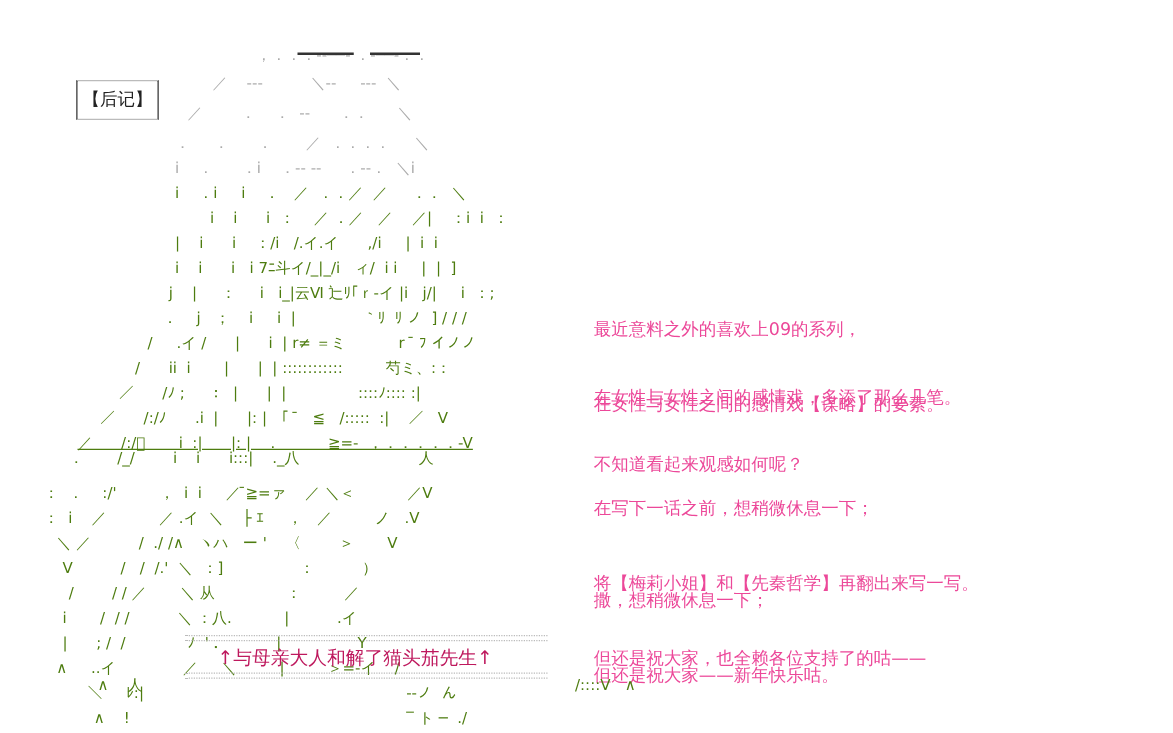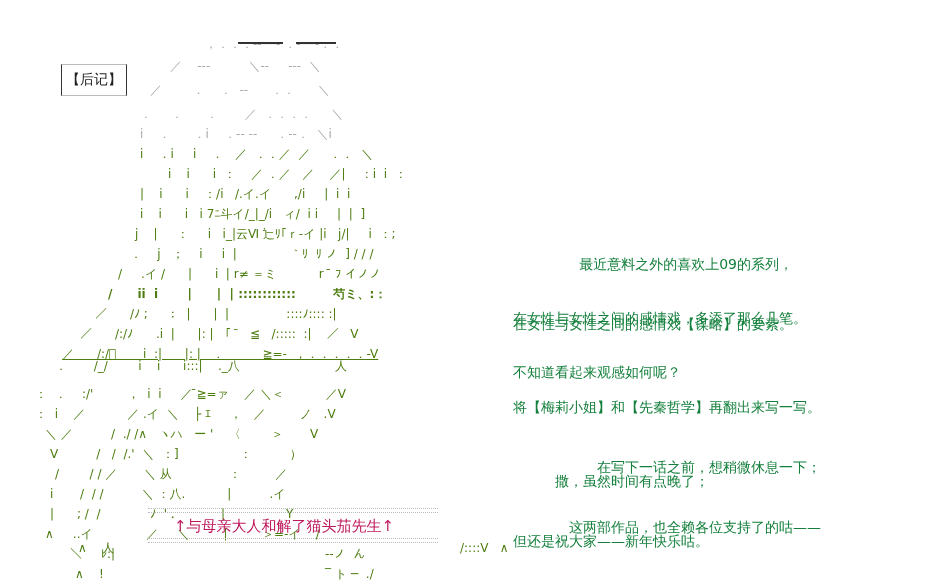--- a/index.html
+++ b/index.html
@@ -4,21 +4,21 @@
 <style>
   html, body { margin:0; padding:0; background:#ffffff; }
   body { width:938px; height:586px; position:relative; overflow:hidden;
          font-family:"DejaVu Sans", sans-serif; color:#111; }
   .aa { position:absolute; white-space:pre; font-size:12px; line-height:16px;
         color:#4d7c0f; font-family:"DejaVu Sans", sans-serif; }
   .aa.dim { color:#aaa; }
   .title-box { position:absolute; left:61px; top:64px; width:64px; height:30px;
                border:1px solid #333; border-top:1px solid #bbb; border-bottom:1px solid #bbb; }
   .title-box span { position:absolute; left:4px; top:6px; font-size:14px; color:#222; white-space:pre; }
-  .para { position:absolute; left:513px; font-size:14px; line-height:20px; color:#15803d; white-space:pre;text-align:right; }
+  .para { position:absolute; left:475px; font-size:14px; line-height:20px; color:#ec4899; white-space:pre; }
   .caption-band { position:absolute; left:148px; top:504px; width:290px; height:40px; }
   .dotrow { position:absolute; left:0; width:290px; height:0; border-top:1px dotted #bbb; }
   .caption { position:absolute; left:174px; top:517px; font-size:15px; color:#be185d; white-space:pre; }
   .hairline { position:absolute; background:#333; height:2px; }
 </style>
 </head>
 <body>
 
 <div class="title-box">
   <span>【后记】</span>
@@ -30,21 +30,21 @@
     <div class="aa dim" style="left: 150px; top: 82px;">／        ．    ．  ‐‐      ．．      ＼</div>
     <div class="aa dim" style="left: 140px; top: 106px;">．     ．      ．       ／  ．．．．     ＼</div>
     <div class="aa dim" style="left: 140px; top: 126px;">i    ．      ．i    ．‐‐ ‐‐     ．‐‐．  ＼i</div>
     <div class="aa" style="left: 140px; top: 146px;">i    ．i     i    ．   ／  ．．／  ／     ．．  ＼</div>
     <div class="aa" style="left: 140px; top: 166px; margin-left: 28px;">i    i      i  ：    ／ ．／   ／    ／|    ：i  i  ：</div>
     <div class="aa" style="left: 140px; top: 186px; text-align: center;">|    i      i    ：/i   /.イ.イ      ,/i     |  i  i</div>
     <div class="aa" style="left: 140px; top: 206px;">i    i      i   i 7ﾆ斗イ/_|_/i   ィ/  i i     |  |  ]</div>
     <div class="aa" style="left: 135px; top: 226px;">j    |     ：     i   i_|云Ⅵ 辷ﾘ｢ｒ-イ |i   j/|     i  ：;</div>
     <div class="aa" style="left: 130px; top: 246px;">．    j   ；    i     i  |              ｀ﾘ  ﾘ ノ  ] / / /</div>
     <div class="aa" style="left: 118px; top: 266px;">/     .イ /      |      i  | r≠ ＝ミ           r  ̄ ﾌ イノノ</div>
-    <div class="aa" style="left: 108px; top: 286px; font-weight: bold;">/      ii  i       |      |  | ::::::::::::         芍ミ、:：</div>
+    <div class="aa" style="left: 108px; top: 286px;">/      ii  i       |      |  | ::::::::::::         芍ミ、:：</div>
     <div class="aa" style="left: 95px; top: 306px;">／      /ﾉ ;     ：  |      |  |               ::::ﾉ:::: :|</div>
     <div class="aa" style="left: 80px; top: 326px;">／      /:/ﾉ      .i  |      |: |   ｢  ̄   ≦   /:::::  :|    ／   V</div>
     <div class="aa" style="left: 62px; top: 346px; text-decoration: underline;">／      /:/ﾞ       i  :|      |: |   ．          ≧=‐  ，．．．．．-V</div>
     <div class="aa" style="left: 55px; top: 358px;">．       /_/        i    i      i:::|    ._八                         人</div>
     <div class="aa" style="left: 35px; top: 386px;">：  ．    :/'         ，  i  i     ／ ̄≧=ァ    ／ ＼＜           ／V</div>
     <div class="aa" style="left: 35px; top: 406px;">：  i    ／           ／ .イ  ＼    ├ ｴ     ，   ／         ノ   .V</div>
     <div class="aa" style="left: 45px; top: 426px;">＼ ／          /  ./ /∧   ヽハ   ー '    〈        ＞       V</div>
     <div class="aa" style="left: 50px; top: 446px;">V          /   /  /.'  ＼  ：]                ：          ）</div>
     <div class="aa" style="left: 55px; top: 466px;">/        / / ／       ＼ 从               ：         ／</div>
     <div class="aa" style="left: 50px; top: 486px;">i       /  / /          ＼ ：八.           |          .イ</div>
@@ -70,24 +70,24 @@
     <div>最近意料之外的喜欢上09的系列，</div>
     <div>在女性与女性之间的感情戏【谋略】的要素。</div>
   </div>
   <div class="para" style="top:268px;">
     <div>在女性与女性之间的感情戏，多添了那么几笔。</div>
   </div>
   <div class="para" style="top:322px;">
     <div>不知道看起来观感如何呢？</div>
   </div>
   <div class="para" style="top:357px;">
+    <div>在写下一话之前，想稍微休息一下；</div>
     <div>将【梅莉小姐】和【先秦哲学】再翻出来写一写。</div>
-    <div>在写下一话之前，想稍微休息一下；</div>
-    <div>这两部作品，也全赖各位支持了的咕——</div>
+    <div>但还是祝大家，也全赖各位支持了的咕——</div>
   </div>
   <div class="para" style="top:431px;">
-    <div>撒，虽然时间有点晚了；</div>
+    <div>撒，想稍微休息一下；</div>
     <div>但还是祝大家——新年快乐咕。</div>
   </div>
 </div>
 
 <div class="aa" style="left:78px;top:540px;">∧    人</div>
 <div class="aa" style="left:460px;top:540px;">/::::V   ∧</div>
 
 </body></html>

